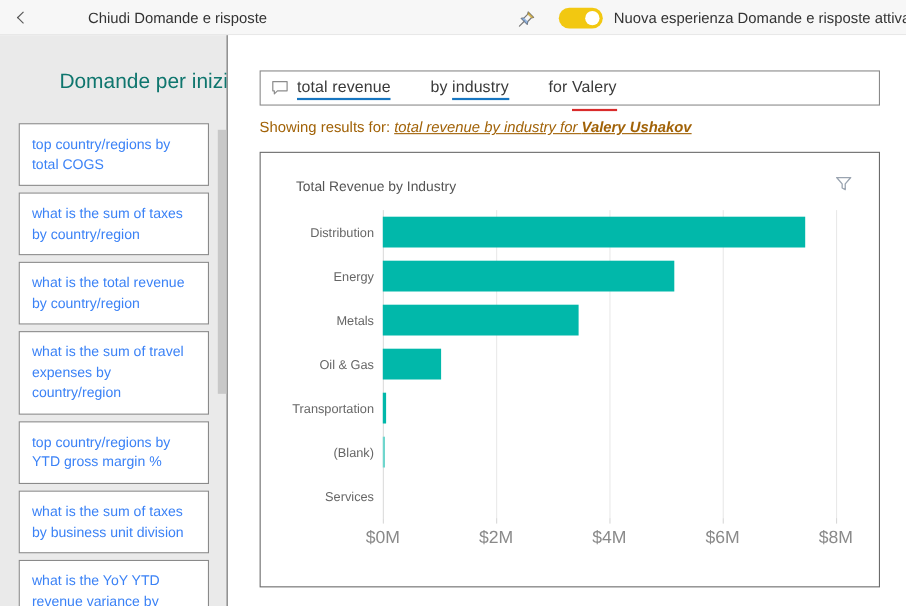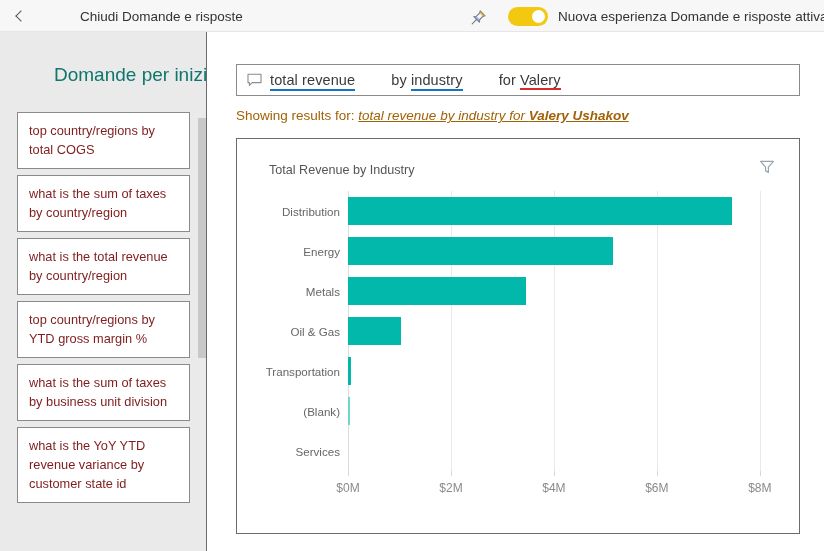--- a/index.html
+++ b/index.html
@@ -131,21 +131,21 @@
     flex-direction: column;
     gap: 6px;
   }
 
   .suggestion-card {
     background: #ffffff;
     border: 1px solid #8a8a8a;
     padding: 9px 11px;
     font-size: 12.8px;
     line-height: 1.45;
-    color: #7f1d1d;
+    color: #3b82f6;
     cursor: pointer;
   }
 
   .sidebar-scrollbar {
     position: absolute;
     left: 198px; top: 86px;
     width: 8px; height: 240px;
     background: #c8c8c8;
     cursor: pointer;
   }
@@ -172,21 +172,21 @@
   }
   .bubble-icon { flex: 0 0 auto; display: flex; align-items: center; margin-right: 8px; }
   .qtext {
     font-size: 14.5px;
     color: #3a3a3a;
     white-space: nowrap;
     letter-spacing: 0.1px;
   }
   .tok { position: relative; }
   .tok.u-blue { border-bottom: 2px solid var(--blue, #1675c0); padding-bottom: 1px; }
-  .tok.u-red  { border-bottom: 2px solid var(--red, #d92b2b); padding-bottom: 0; }
+  .tok.u-red  { border-bottom: 2px solid var(--red, #d92b2b); padding-bottom: 11px; }
   .tok.plain  { padding-bottom: 1px; margin-left: 32px; }
 
   
   .showing {
     position: absolute;
     left: 28px; top: 76px;
     font-size: 13.5px;
     color: #a16207;
     white-space: nowrap;
   }
@@ -286,21 +286,21 @@
   }
   .xtick-mark {
     position: absolute;
     top: 0;
     width: 1px; height: 5px;
     background: #d8d8d8;
   }
   .xtick-label {
     position: absolute;
     top: 10px;
-    font-size: 12px;
+    font-size: 16px;
     color: #8a8a8a;
     transform: translateX(-50%);
     white-space: nowrap;
   }
 </style>
 </head>
 <body>
 
 <div id="app">
 
@@ -330,20 +330,21 @@
     </div>
   </div>
 
   <div class="sidebar">
     <div class="sidebar-title">Domande per iniziare</div>
 
     <div class="suggestion-list">
       <div class="suggestion-card">top country/regions by total COGS</div>
       <div class="suggestion-card">what is the sum of taxes by country/region</div>
       <div class="suggestion-card">what is the total revenue by country/region</div>
+      <div class="suggestion-card">what is the sum of travel expenses by country/region</div>
       <div class="suggestion-card">top country/regions by YTD gross margin %</div>
       <div class="suggestion-card">what is the sum of taxes by business unit division</div>
       <div class="suggestion-card">what is the YoY YTD revenue variance by customer state id</div>
     </div>
 
     <div class="sidebar-scrollbar"></div>
   </div>
 
   <div class="main">
 

